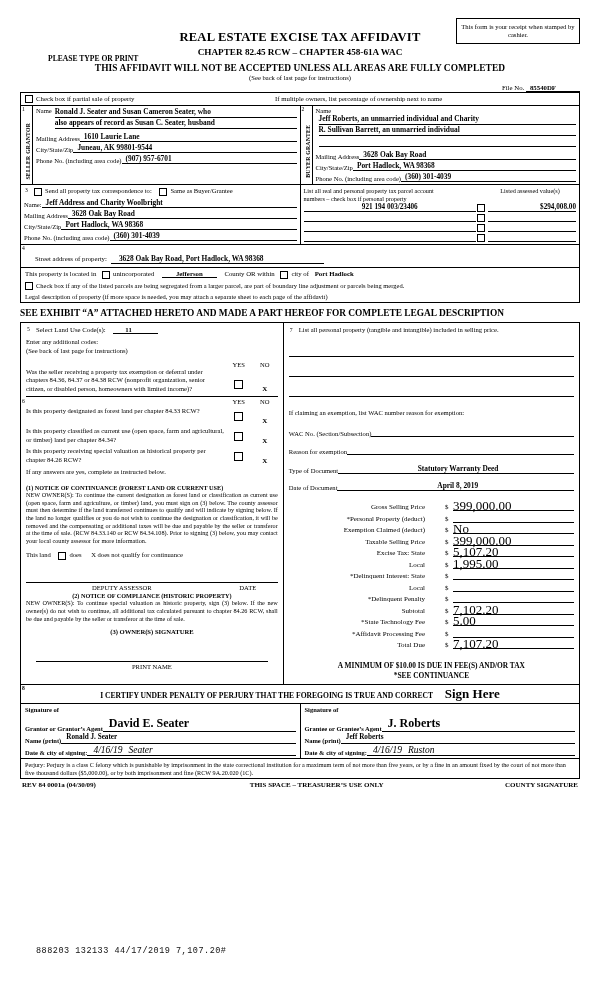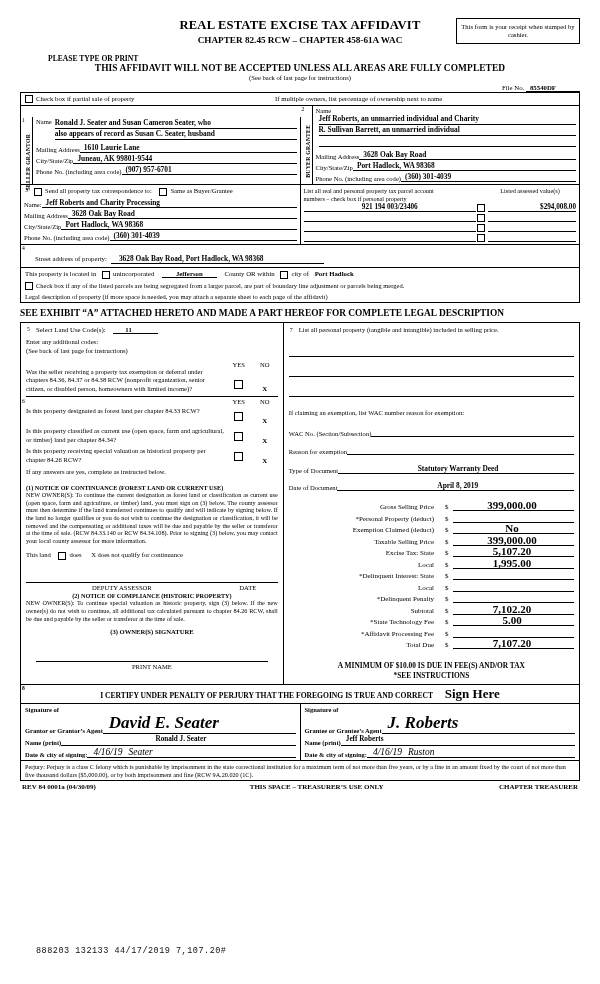--- a/index.html
+++ b/index.html
@@ -18,40 +18,40 @@
   .logo{position:absolute;left:0;top:0;width:96px;}
   .logo .lg1{display:flex;align-items:center;gap:3px;}
   .logo .circ{width:15px;height:15px;border-radius:50%;background:#111;
      display:inline-block;position:relative;}
   .logo .circ:after{content:"";position:absolute;left:4px;top:3px;width:7px;height:9px;
      background:#fff;border-radius:1px;}
   .logo .dept{font-size:5.2px;line-height:6px;letter-spacing:.2px;}
   .logo .rev{font-size:13px;font-weight:bold;letter-spacing:-.3px;line-height:12px;}
   .logo .wash{font-size:4.2px;letter-spacing:.2px;color:#222;}
   .typeprint{position:absolute;left:28px;top:40px;font-size:7.6px;font-weight:bold;}
-  .titlewrap{position:absolute;left:120px;top:4px;width:320px;text-align:center;}
+  .titlewrap{position:absolute;left:120px;top:16px;width:320px;text-align:center;}
   .t1{font-size:12.6px;font-weight:bold;letter-spacing:.2px;}
   .t2{font-size:9.2px;font-weight:bold;margin-top:2px;}
   .t3{font-size:9.4px;font-weight:bold;margin-top:5px;letter-spacing:.1px;}
   .t4{font-size:6.6px;margin-top:1px;}
   .receipt{position:absolute;right:0;top:4px;width:118px;border:1px solid #000;
      font-size:6.6px;text-align:center;padding:4px 2px;line-height:8px;}
   .num{position:absolute;left:1px;top:0px;font-size:5.6px;}
   .chk{display:inline-block;width:6px;height:6px;border:1px solid #000;
      vertical-align:middle;margin-right:3px;background:#fff;}
 
   
   .chkrow{display:flex;border:1px solid #000;border-bottom:none;font-size:6.8px;
      padding:2px 4px;}
   .chkrow .c1{width:250px;}
 
   
   .parties{display:flex;border:1px solid #000;}
   .party{width:50%;position:relative;}
-  .party.left{border-right:1px solid #000;margin-top:11px;}
+  .party.left{border-right:1px solid #000;}
   .sidetag{position:absolute;left:0;top:0;width:11px;height:100%;
      border-right:1px solid #000;}
   .sidetag span{position:absolute;left:-23px;top:42px;width:60px;
      transform:rotate(-90deg);font-size:5.8px;font-weight:bold;text-align:center;
      letter-spacing:.2px;line-height:6.5px;}
   .pbody{margin-left:12px;padding:1px 3px 2px 3px;}
   .fld{display:flex;align-items:flex-end;font-size:6.6px;margin-top:1px;}
   .fld .k{white-space:nowrap;}
   .fld .v{flex:1;border-bottom:1px solid #000;font-size:7.4px;font-weight:bold;
      padding-left:4px;min-height:9px;line-height:9px;}
@@ -73,38 +73,38 @@
   .mid{display:flex;border:1px solid #000;}
   .midL{width:47%;border-right:1px solid #000;position:relative;}
   .midR{width:53%;position:relative;}
   .pad{padding:3px 5px;}
   .small{font-size:6.6px;line-height:8.4px;}
   .tiny{font-size:6.2px;line-height:7.6px;}
   .cellchk{width:7px;height:7px;border:1px solid #000;display:inline-block;}
   .xmark{font-weight:bold;font-size:7px;}
 
   .money{display:flex;align-items:flex-end;font-size:7px;margin-top:1.5px;}
-  .money .mk{flex:1;text-align:right;padding-right:11px;white-space:nowrap;}
+  .money .mk{flex:1;text-align:right;padding-right:20px;white-space:nowrap;}
   .money .ds{width:8px;}
-  .money .mv{width:118px;border-bottom:1px solid #000;text-align:center;
-     font-size:11px;font-weight:bold;padding-right:3px;min-height:9px;line-height:9px;}
+  .money .mv{width:118px;border-bottom:1px solid #000;text-align:left;
+     font-size:13px;font-weight:normal;padding-right:3px;min-height:9px;line-height:9px;}
 
   .minimum{font-size:7.4px;font-weight:bold;text-align:center;margin-top:5px;line-height:10px;}
 
   
   .perjhdr{border:1px solid #000;border-top:none;position:relative;
      font-size:7.6px;font-weight:bold;text-align:center;padding:1px 0;}
   .signhere{font-family:"Liberation Serif",serif;font-size:13px;font-weight:bold;}
   .signblk{display:flex;border:1px solid #000;border-top:none;}
   .sgL{width:50%;border-right:1px solid #000;padding:2px 4px;position:relative;}
   .sgR{width:50%;padding:2px 4px;position:relative;}
   .sline{display:flex;align-items:flex-end;font-size:6.5px;margin-top:1px;}
   .sline .sk{white-space:nowrap;font-weight:bold;}
   .sline .sv{flex:1;border-bottom:1px solid #000;min-height:10px;}
-  .script{font-family:"Liberation Serif",serif;font-style:italic;font-size:17px;
+  .script{font-family:"Liberation Serif",serif;font-size:12px;
      font-weight:bold;padding-left:6px;}
   .hand{font-family:"Liberation Serif",serif;font-style:italic;font-size:9.5px;
      padding-left:6px;}
   .perjtext{border:1px solid #000;border-top:none;padding:2px 4px;font-size:6.2px;
      line-height:7.6px;}
   .footrow{display:flex;font-size:7px;font-weight:bold;padding:2px 2px 0 2px;}
   .footrow div:nth-child(1){width:33%;}
   .footrow div:nth-child(2){width:40%;text-align:center;}
   .footrow div:nth-child(3){width:27%;text-align:right;}
 
@@ -207,21 +207,21 @@
 
   <div class="corr">
     <div class="corrL">
       <div style="font-size:6.6px;position:relative;padding-left:10px;">
         <span class="num">3</span>
         <span class="chk"></span><span>Send all property tax correspondence to:</span>
         <span style="margin-left:6px;"><span class="chk"></span><span>Same as Buyer/Grantee</span></span>
       </div>
       <div class="fld" style="margin-top:2px;">
             <span class="k">Name:</span>
-            <span class="v">Jeff Roberts and Charity Processing</span>
+            <span class="v">Jeff Address and Charity Woolbright</span>
           </div>
       <div class="fld">
             <span class="k">Mailing Address</span>
             <span class="v">3628 Oak Bay Road</span>
           </div>
       <div class="fld">
             <span class="k">City/State/Zip</span>
             <span class="v">Port Hadlock, WA 98368</span>
           </div>
       <div class="fld">
@@ -447,42 +447,42 @@
               </div>
           <div class="money">
                 <span class="mk">Total Due</span>
                 <span class="ds">$</span>
                 <span class="mv">7,107.20</span>
               </div>
         </div>
 
         <div class="minimum" style="margin-top:12px;">
           <div>A MINIMUM OF $10.00 IS DUE IN FEE(S) AND/OR TAX</div>
-          <div>*SEE INSTRUCTIONS</div>
+          <div>*SEE CONTINUANCE</div>
         </div>
       </div>
     </div>
   </div>
 
   <div class="perjhdr">
     <span class="num">8</span>
     <span>I CERTIFY UNDER PENALTY OF PERJURY THAT THE FOREGOING IS TRUE AND CORRECT</span>
     <span class="signhere" style="margin-left:10px;">Sign Here</span>
   </div>
 
   <div class="signblk">
     <div class="sgL">
       <div style="font-size:6.5px;font-weight:bold;">Signature of</div>
       <div style="display:flex;align-items:flex-end;">
         <div style="font-size:6.5px;font-weight:bold;white-space:nowrap;">Grantor or Grantor’s Agent</div>
         <div style="flex:1;border-bottom:1px solid #000;"><span class="script">David E. Seater</span></div>
       </div>
       <div class="sline">
             <span class="sk">Name (print)</span>
-            <span class="sv" style="font-weight:bold;font-size:7.2px;padding-left:5px;text-align:center;">Ronald J. Seater</span>
+            <span class="sv" style="font-weight:bold;font-size:7.2px;padding-left:5px;">Ronald J. Seater</span>
           </div>
       <div class="sline">
             <span class="sk">Date &amp; city of signing:</span>
             <span class="sv"><span class="hand">4/16/19</span><span class="hand">Seater</span></span>
           </div>
     </div>
     <div class="sgR">
       <div style="font-size:6.5px;font-weight:bold;">Signature of</div>
       <div style="display:flex;align-items:flex-end;">
         <div style="font-size:6.5px;font-weight:bold;white-space:nowrap;">Grantee or Grantee’s Agent</div>
@@ -497,19 +497,19 @@
             <span class="sv"><span class="hand">4/16/19</span><span class="hand">Ruston</span></span>
           </div>
     </div>
   </div>
 
   <div class="perjtext">Perjury:  Perjury is a class C felony which is punishable by imprisonment in the state correctional institution for a maximum term of not more than five years, or by a fine in an amount fixed by the court of not more than five thousand dollars ($5,000.00), or by both imprisonment and fine (RCW 9A.20.020 (1C).</div>
 
   <div class="footrow">
     <div>REV 84 0001a (04/30/09)</div>
     <div>THIS SPACE – TREASURER’S USE ONLY</div>
-    <div>CHAPTER TREASURER</div>
+    <div>COUNTY SIGNATURE</div>
   </div>
 
  </div>
 
  <div class="stamp">888203 132133 44/17/2019 7,107.20#</div>
 </div>
 
 </body></html>

